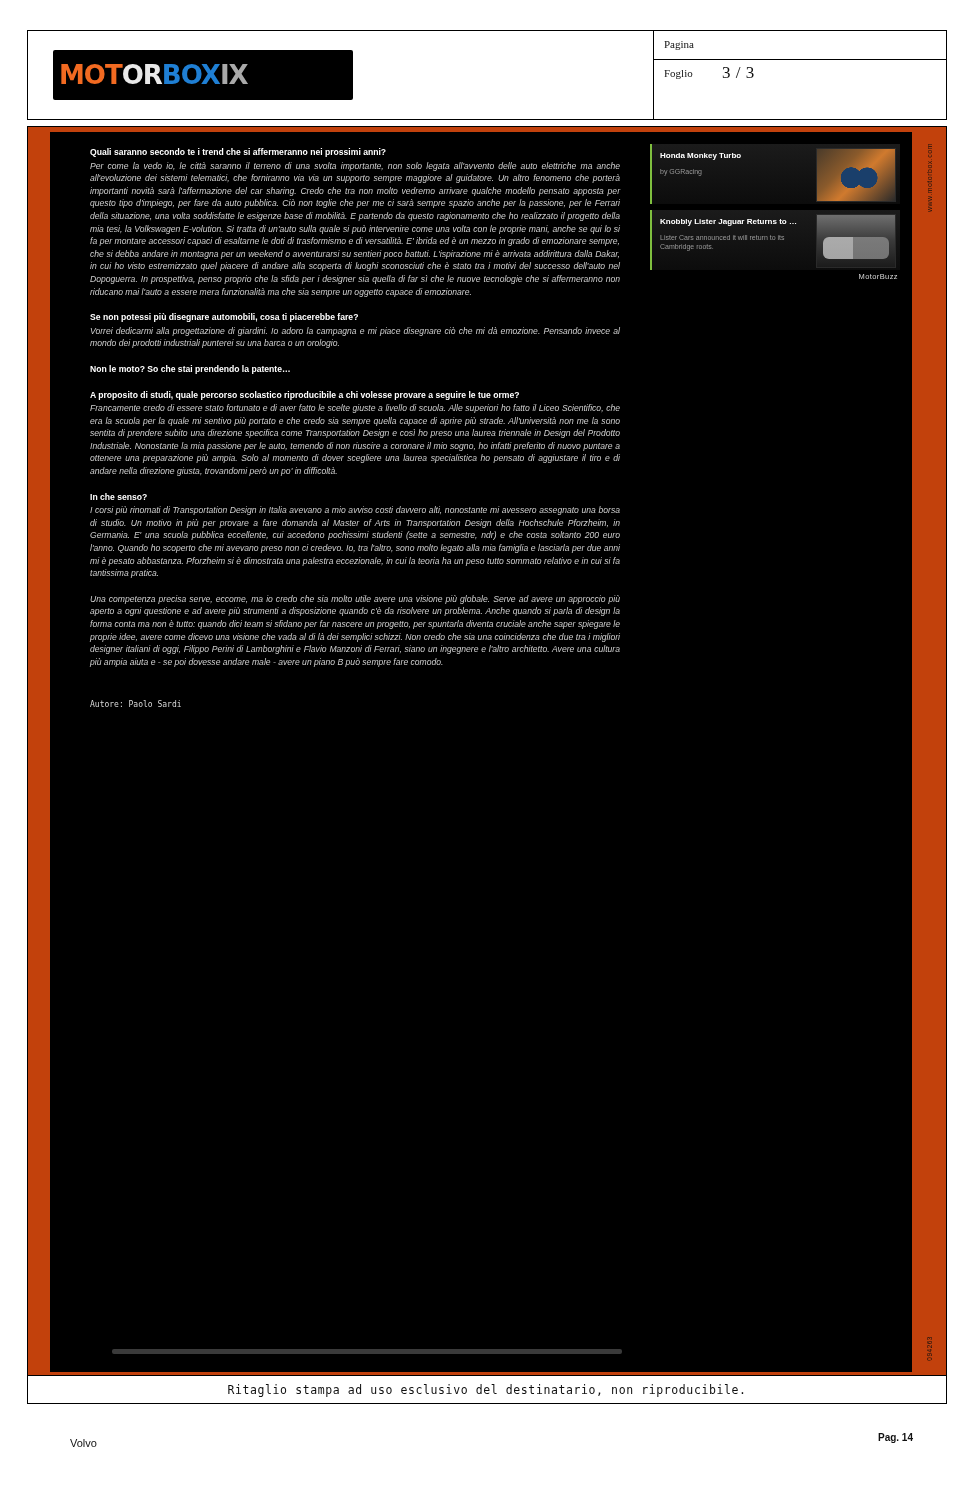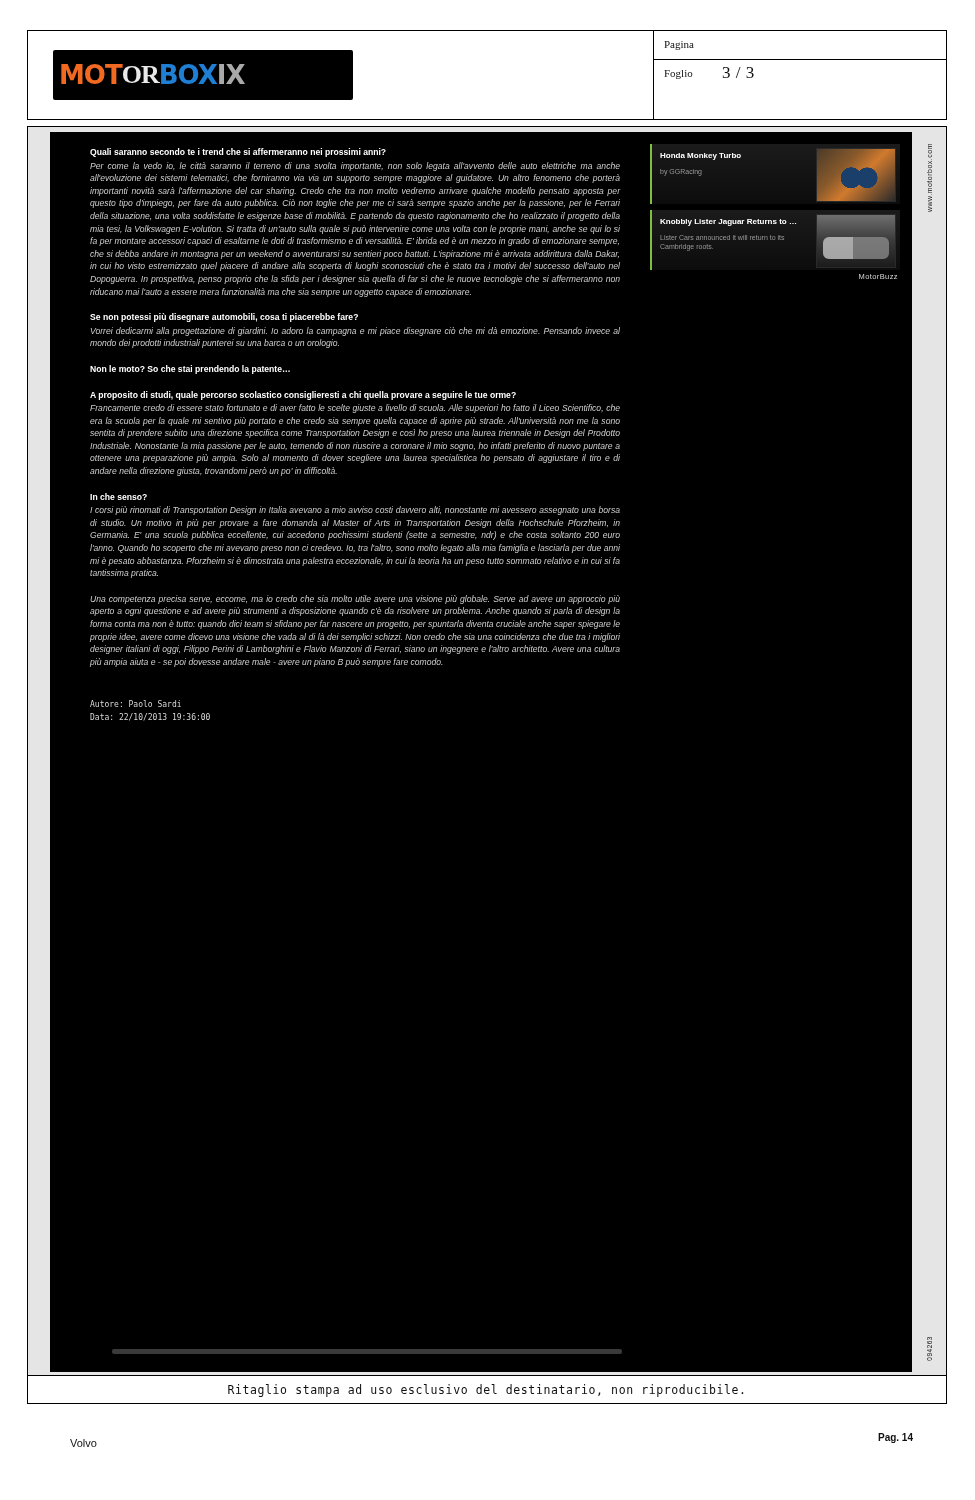--- a/index.html
+++ b/index.html
@@ -5,31 +5,31 @@
   html,body{margin:0;padding:0;background:#ffffff;}
   body{width:975px;height:1500px;font-family:"Liberation Sans",sans-serif;color:#000;}
   .page{position:relative;width:975px;height:1500px;background:#fff;}
 
   
   .header{position:absolute;left:27px;top:30px;width:920px;height:90px;border:1px solid #000;box-sizing:border-box;}
   .logo-cell{position:absolute;left:0;top:0;width:625px;height:88px;display:flex;align-items:center;justify-content:flex-start;}
   .logo{margin-left:25px;width:300px;height:50px;background:#000;border-radius:2px;position:relative;display:flex;align-items:center;overflow:hidden;}
   .logo .lg{font-weight:bold;font-size:26px;letter-spacing:-1px;font-family:"DejaVu Sans",sans-serif;}
   .logo .lg1{color:#f26a21;margin-left:6px;}
-  .logo .lg2{color:#e9e9e9;font-family:Liberation Serif, serif;}
+  .logo .lg2{color:#e9e9e9;}
   .logo .lg3{color:#1f7fd4;}
   .logo .lg4{color:#a9a9a9;}
   .meta{position:absolute;left:625px;top:0;width:293px;height:88px;border-left:1px solid #000;box-sizing:border-box;}
   .meta .row{position:relative;height:29.3px;border-bottom:1px solid #000;box-sizing:border-box;}
   .meta .row:last-child{border-bottom:none;}
   .meta .lbl{position:absolute;left:10px;top:7px;font-size:11px;font-family:"Liberation Serif",serif;color:#111;}
   .meta .val{position:absolute;left:68px;top:3px;font-size:17px;font-family:"Liberation Serif",serif;color:#111;letter-spacing:0.5px;}
 
   
-  .clip{position:absolute;left:27px;top:126px;width:920px;height:1250px;border:1px solid #000;box-sizing:border-box;background:#e5e5e5;}
+  .clip{position:absolute;left:27px;top:126px;width:920px;height:1250px;border:1px solid #000;box-sizing:border-box;background:#c2410c;}
   .dark{position:absolute;left:22px;top:5px;width:862px;height:1240px;background:#000;}
 
   .article{position:absolute;left:40px;top:14px;width:530px;}
   .article p{margin:0 0 0 0;font-size:8.6px;line-height:12.6px;color:#cfcfcf;font-style:italic;font-family:"Liberation Sans",sans-serif;text-align:justify;}
   .article .q{font-style:normal;font-weight:bold;color:#ffffff;font-size:8.6px;line-height:12.6px;margin-bottom:1px;}
   .blk{margin-bottom:13px;}
   .sig{margin-top:30px;font-family:"DejaVu Sans Mono",monospace;font-size:8px;color:#d9d9d9;line-height:13px;font-style:normal;}
 
   
   .side{position:absolute;left:600px;top:12px;width:250px;}
@@ -89,33 +89,32 @@
           <p>Per come la vedo io, le città saranno il terreno di una svolta importante, non solo legata all'avvento delle auto elettriche ma anche all'evoluzione dei sistemi telematici, che forniranno via via un supporto sempre maggiore al guidatore. Un altro fenomeno che porterà importanti novità sarà l'affermazione del car sharing. Credo che tra non molto vedremo arrivare qualche modello pensato apposta per questo tipo d'impiego, per fare da auto pubblica. Ciò non toglie che per me ci sarà sempre spazio anche per la passione, per le Ferrari della situazione, una volta soddisfatte le esigenze base di mobilità. E partendo da questo ragionamento che ho realizzato il progetto della mia tesi, la Volkswagen E-volution. Si tratta di un'auto sulla quale si può intervenire come una volta con le proprie mani, anche se qui lo si fa per montare accessori capaci di esaltarne le doti di trasformismo e di versatilità. E' ibrida ed è un mezzo in grado di emozionare sempre, che si debba andare in montagna per un weekend o avventurarsi su sentieri poco battuti. L'ispirazione mi è arrivata addirittura dalla Dakar, in cui ho visto estremizzato quel piacere di andare alla scoperta di luoghi sconosciuti che è stato tra i motivi del successo dell'auto nel Dopoguerra. In prospettiva, penso proprio che la sfida per i designer sia quella di far sì che le nuove tecnologie che si affermeranno non riducano mai l'auto a essere mera funzionalità ma che sia sempre un oggetto capace di emozionare.</p>
         </div>
         <div class="blk">
           <p class="q">Se non potessi più disegnare automobili, cosa ti piacerebbe fare?</p>
           <p>Vorrei dedicarmi alla progettazione di giardini. Io adoro la campagna e mi piace disegnare ciò che mi dà emozione. Pensando invece al mondo dei prodotti industriali punterei su una barca o un orologio.</p>
         </div>
         <div class="blk">
           <p class="q">Non le moto? So che stai prendendo la patente…</p>
         </div>
         <div class="blk">
-          <p class="q">A proposito di studi, quale percorso scolastico consiglieresti a chi quella provare a seguire le tue orme?</p>
+          <p class="q">A proposito di studi, quale percorso scolastico riproducibile a chi volesse provare a seguire le tue orme?</p>
           <p>Francamente credo di essere stato fortunato e di aver fatto le scelte giuste a livello di scuola. Alle superiori ho fatto il Liceo Scientifico, che era la scuola per la quale mi sentivo più portato e che credo sia sempre quella capace di aprire più strade. All'università non me la sono sentita di prendere subito una direzione specifica come Transportation Design e così ho preso una laurea triennale in Design del Prodotto Industriale. Nonostante la mia passione per le auto, temendo di non riuscire a coronare il mio sogno, ho infatti preferito di nuovo puntare a ottenere una preparazione più ampia. Solo al momento di dover scegliere una laurea specialistica ho pensato di aggiustare il tiro e di andare nella direzione giusta, trovandomi però un po' in difficoltà.</p>
         </div>
         <div class="blk">
           <p class="q">In che senso?</p>
           <p>I corsi più rinomati di Transportation Design in Italia avevano a mio avviso costi davvero alti, nonostante mi avessero assegnato una borsa di studio. Un motivo in più per provare a fare domanda al Master of Arts in Transportation Design della Hochschule Pforzheim, in Germania. E' una scuola pubblica eccellente, cui accedono pochissimi studenti (sette a semestre, ndr) e che costa soltanto 200 euro l'anno. Quando ho scoperto che mi avevano preso non ci credevo. Io, tra l'altro, sono molto legato alla mia famiglia e lasciarla per due anni mi è pesato abbastanza. Pforzheim si è dimostrata una palestra eccezionale, in cui la teoria ha un peso tutto sommato relativo e in cui si fa tantissima pratica.</p>
         </div>
         <div class="blk">
           <p>Una competenza precisa serve, eccome, ma io credo che sia molto utile avere una visione più globale. Serve ad avere un approccio più aperto a ogni questione e ad avere più strumenti a disposizione quando c'è da risolvere un problema. Anche quando si parla di design la forma conta ma non è tutto: quando dici team si sfidano per far nascere un progetto, per spuntarla diventa cruciale anche saper spiegare le proprie idee, avere come dicevo una visione che vada al di là dei semplici schizzi. Non credo che sia una coincidenza che due tra i migliori designer italiani di oggi, Filippo Perini di Lamborghini e Flavio Manzoni di Ferrari, siano un ingegnere e l'altro architetto. Avere una cultura più ampia aiuta e - se poi dovesse andare male - avere un piano B può sempre fare comodo.</p>
         </div>
         <div class="sig">
           <div>Autore: Paolo Sardi</div>
-          <div>Data: 22/10/2013 19:36:00</div>
         </div>
       </div>
 
       <div class="side">
         <div class="side-card">
           <div class="t">Honda Monkey Turbo</div>
           <div class="s">by GGRacing</div>
           <div class="thumb">
               <div class="th1"></div>
             </div>

